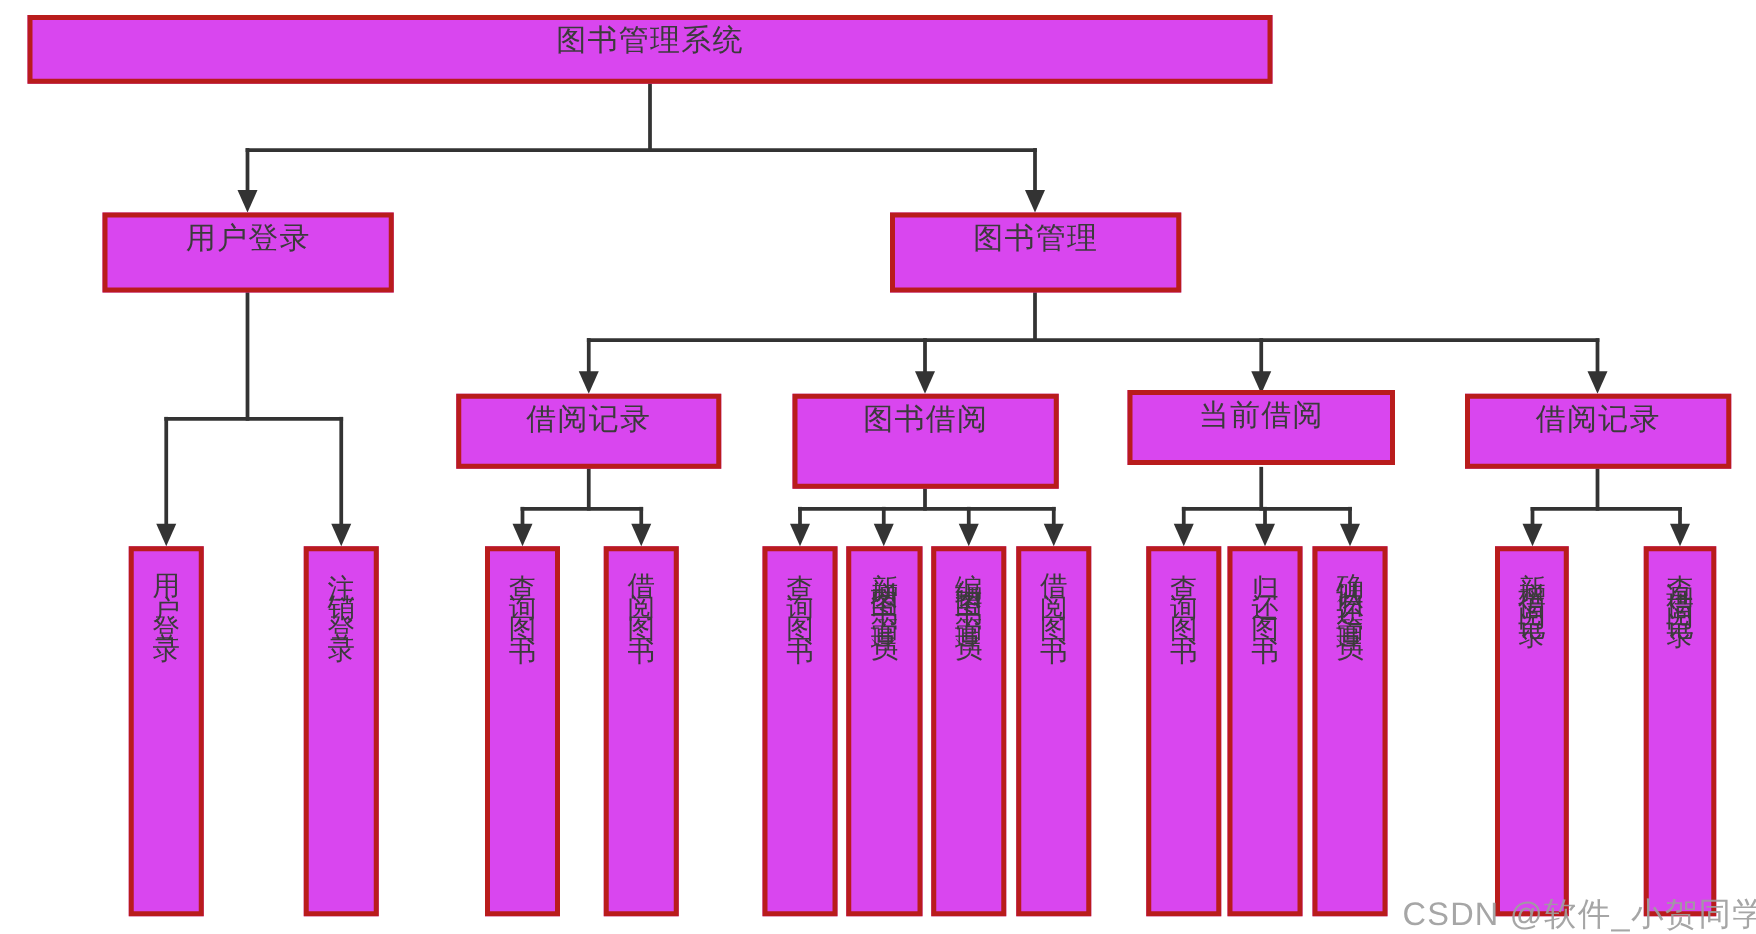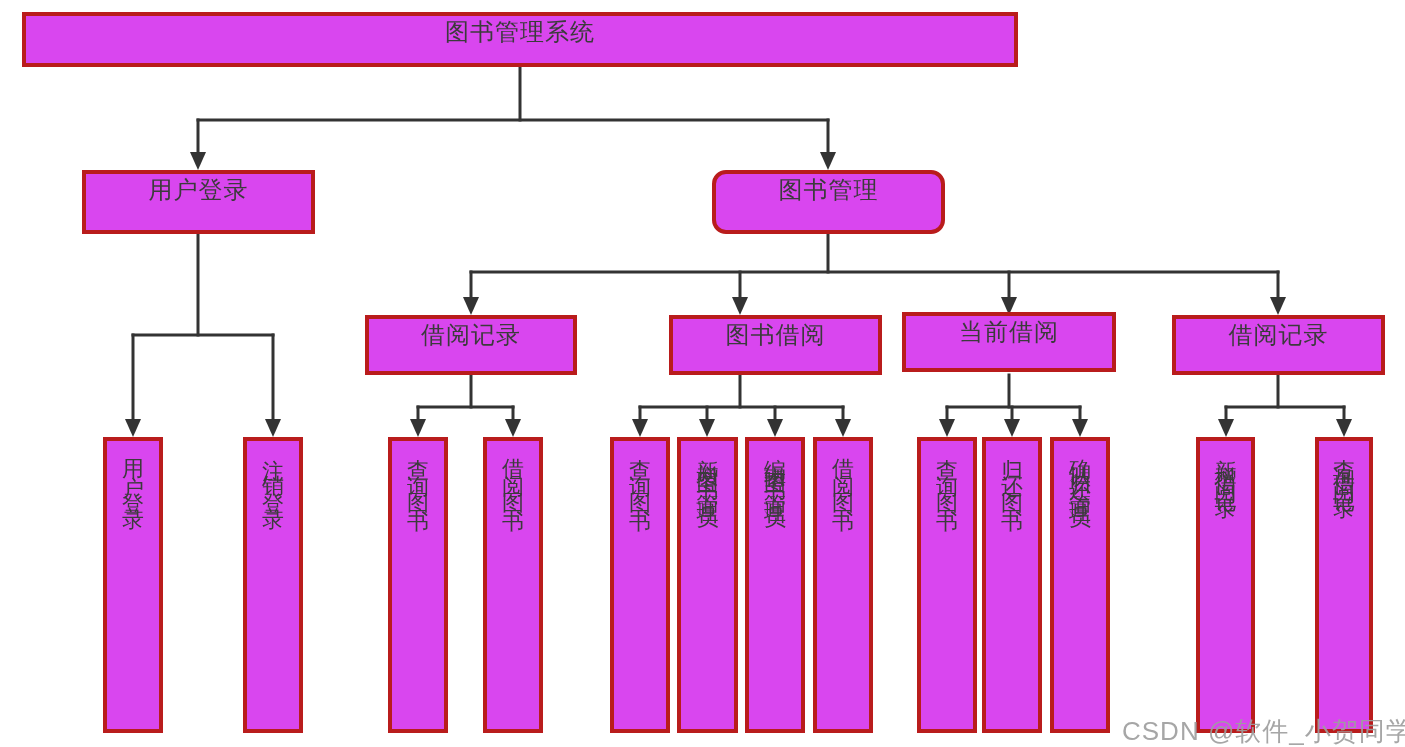--- a/index.html
+++ b/index.html
@@ -100,28 +100,28 @@
     </g>
   </svg>
 
   <div class="node h-node" style="left:22px;top:12px;width:996px;height:55px;">
     <span>图书管理系统</span>
   </div>
 
   <div class="node h-node" style="left:82px;top:170px;width:233px;height:64px;">
     <span>用户登录</span>
   </div>
-  <div class="node h-node" style="left:712px;top:170px;width:233px;height:64px;border-radius:14px;">
+  <div class="node h-node" style="left:712px;top:170px;width:233px;height:64px;">
     <span>图书管理</span>
   </div>
 
   <div class="node h-node" style="left:365px;top:315px;width:212px;height:60px;">
     <span>借阅记录</span>
   </div>
-  <div class="node h-node" style="left:634px;top:315px;width:213px;height:60px;margin-left:35px;">
+  <div class="node h-node" style="left:634px;top:315px;width:213px;height:76px;">
     <span>图书借阅</span>
   </div>
   <div class="node h-node" style="left:902px;top:312px;width:214px;height:60px;">
     <span>当前借阅</span>
   </div>
   <div class="node h-node" style="left:1172px;top:315px;width:213px;height:60px;">
     <span>借阅记录</span>
   </div>
 
   <div class="node v-node sp-wide" style="left:103px;top:437px;width:60px;height:296px;">

